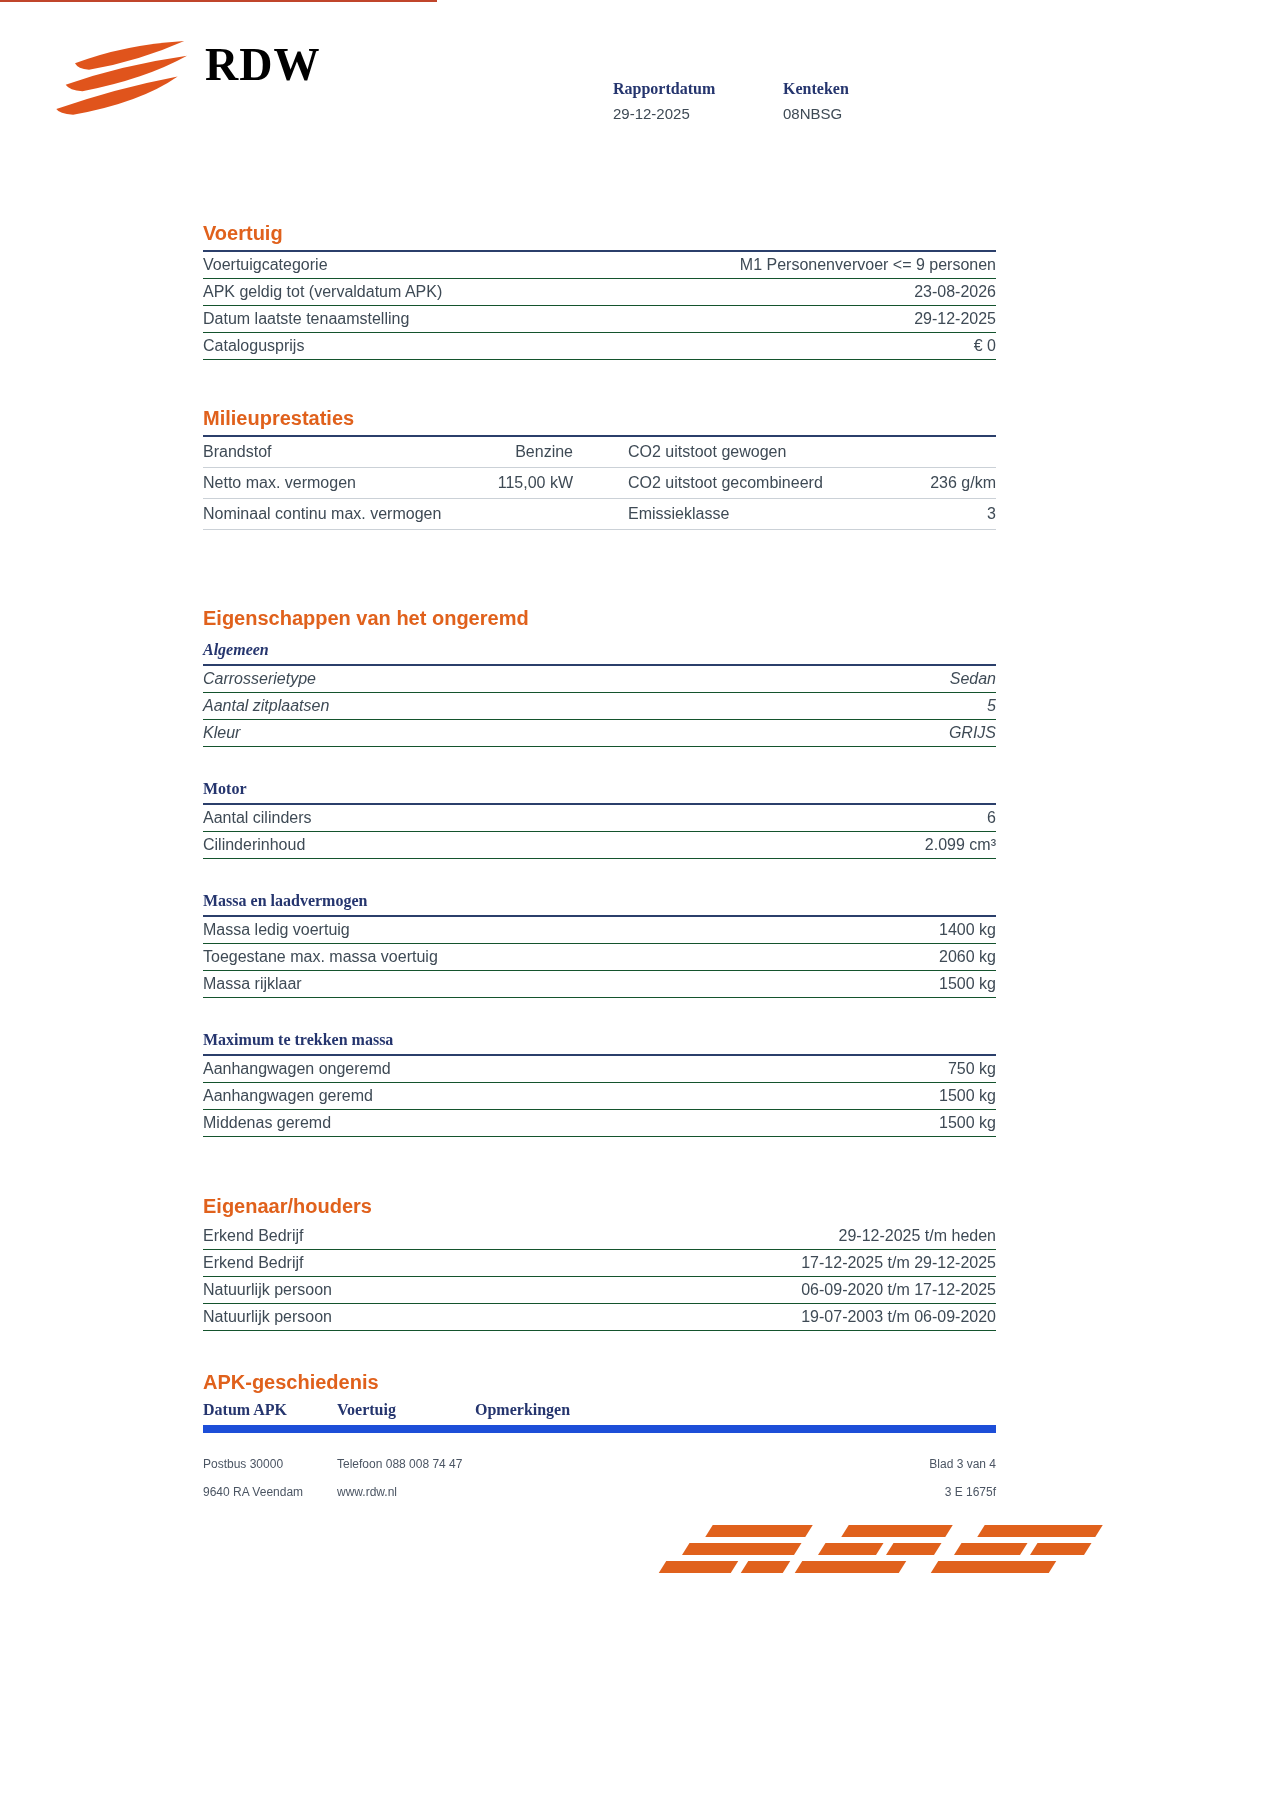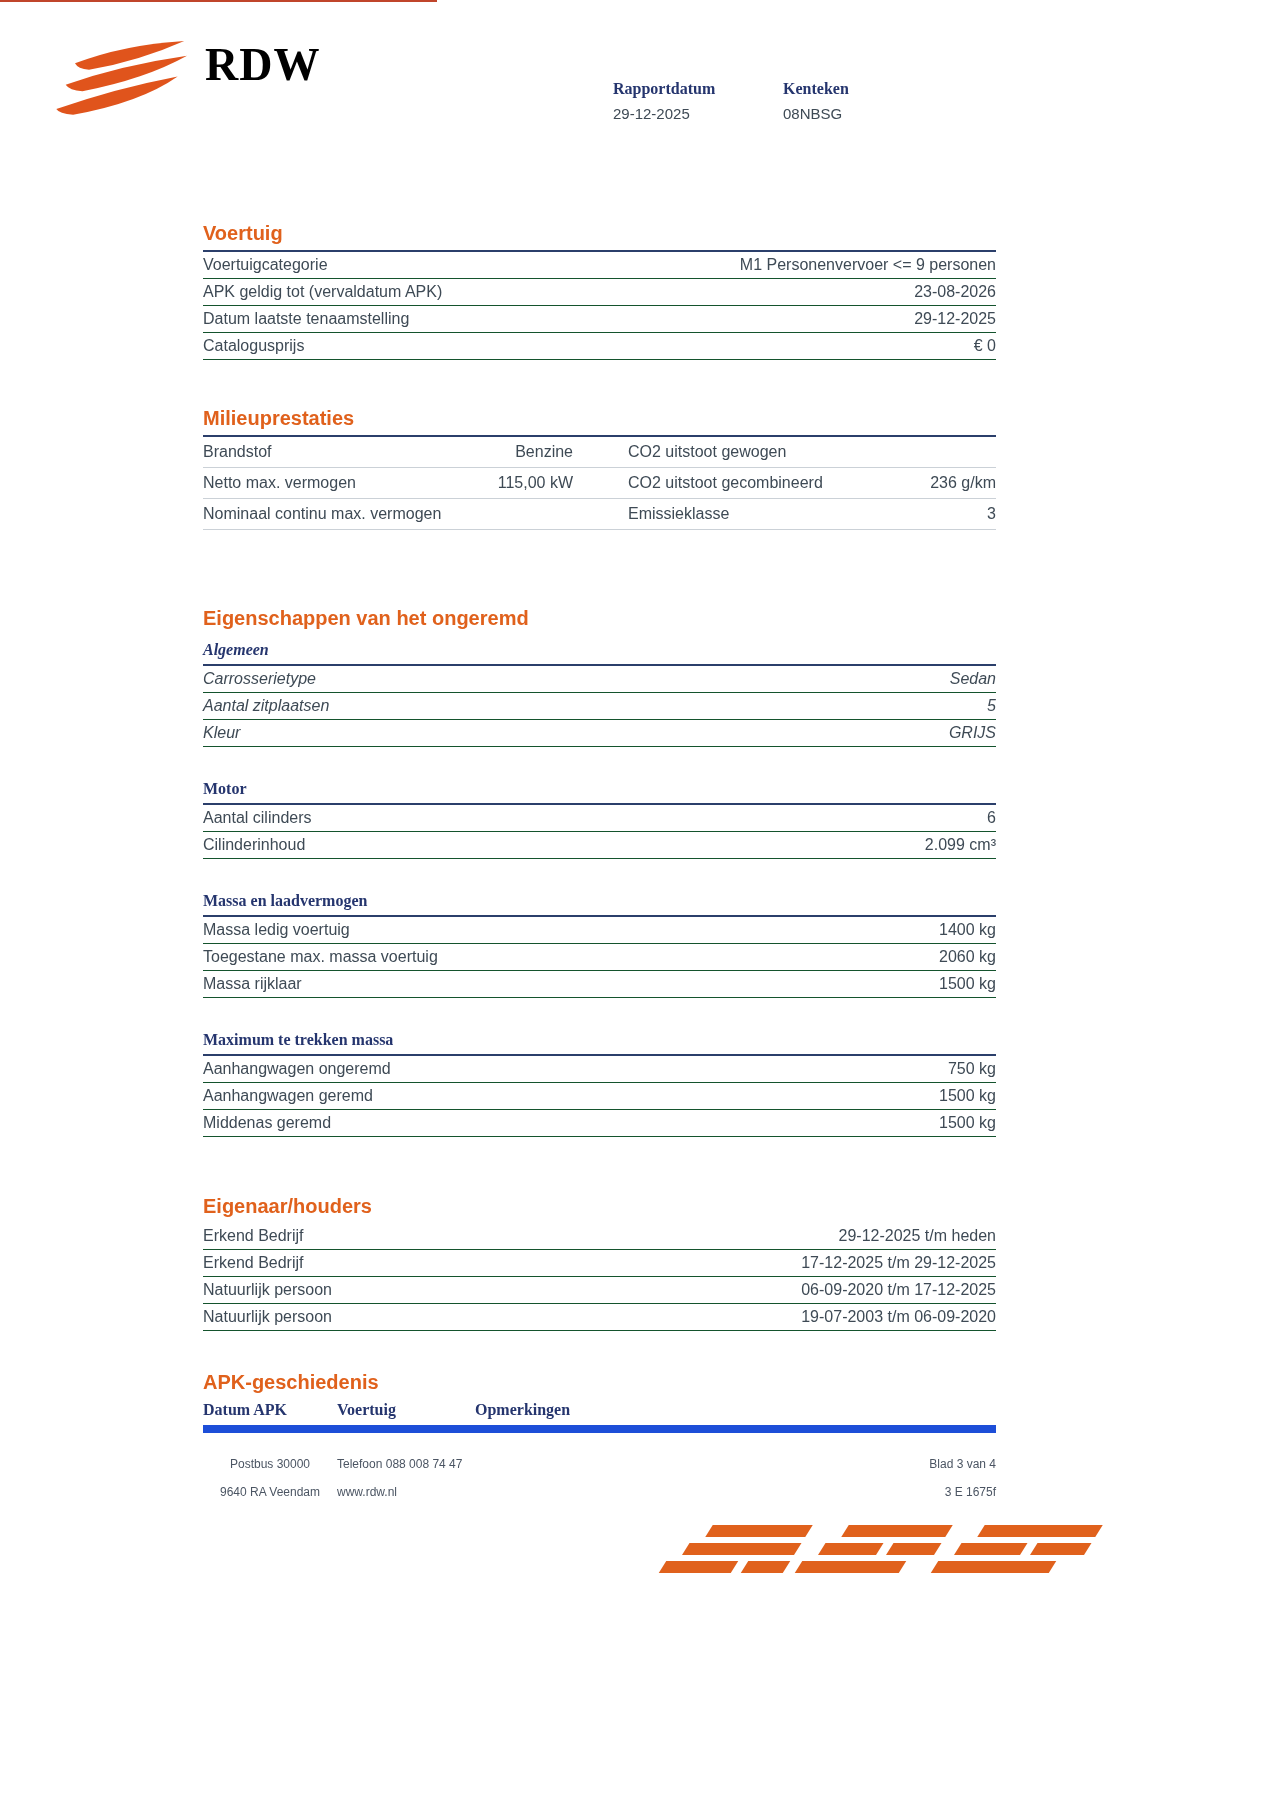--- a/index.html
+++ b/index.html
@@ -127,21 +127,21 @@
     border-bottom: 8px solid #1d4ed8;
     margin-top: 2px;
   }
   .apk-col-1 { width: 134px; }
   .apk-col-2 { width: 138px; }
   .apk-col-3 { flex: 1; }
 
   
   .footer { margin-top: 24px; font-size: 12px; color: #4b5563; }
   .f-row { display: flex; align-items: baseline; margin-bottom: 14px; }
-  .f-col1 { width: 134px; text-align: center; }
+  .f-col1 { width: 134px; }
   .f-col2 { flex: 1; }
   .f-col3 { text-align: right; }
 
   
   .bottom-art { position: absolute; left: 638px; top: 1523px; }
 </style>
 </head>
 <body>
 
 <div class="page">

